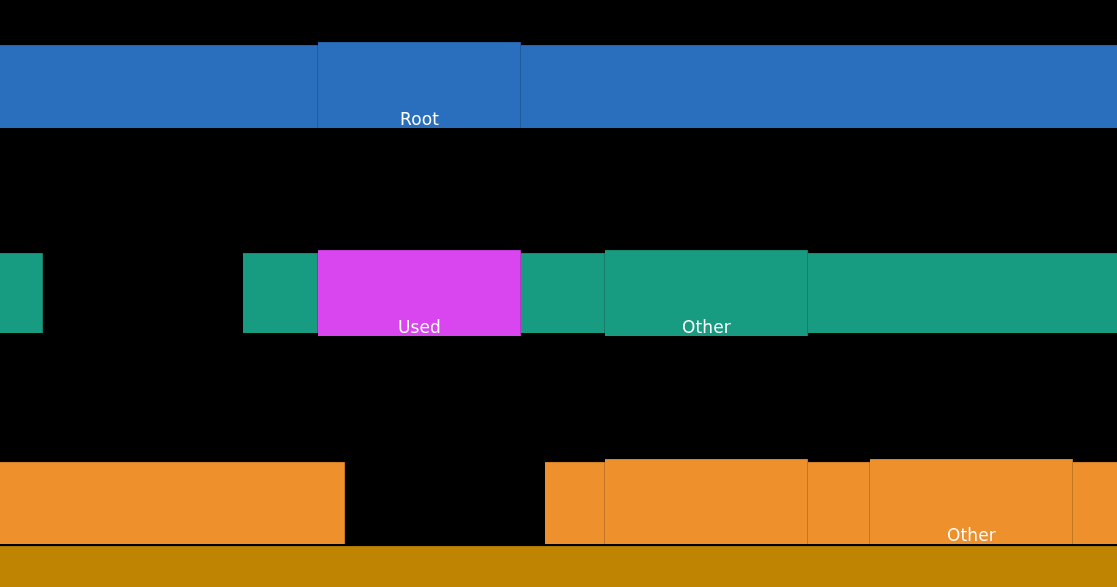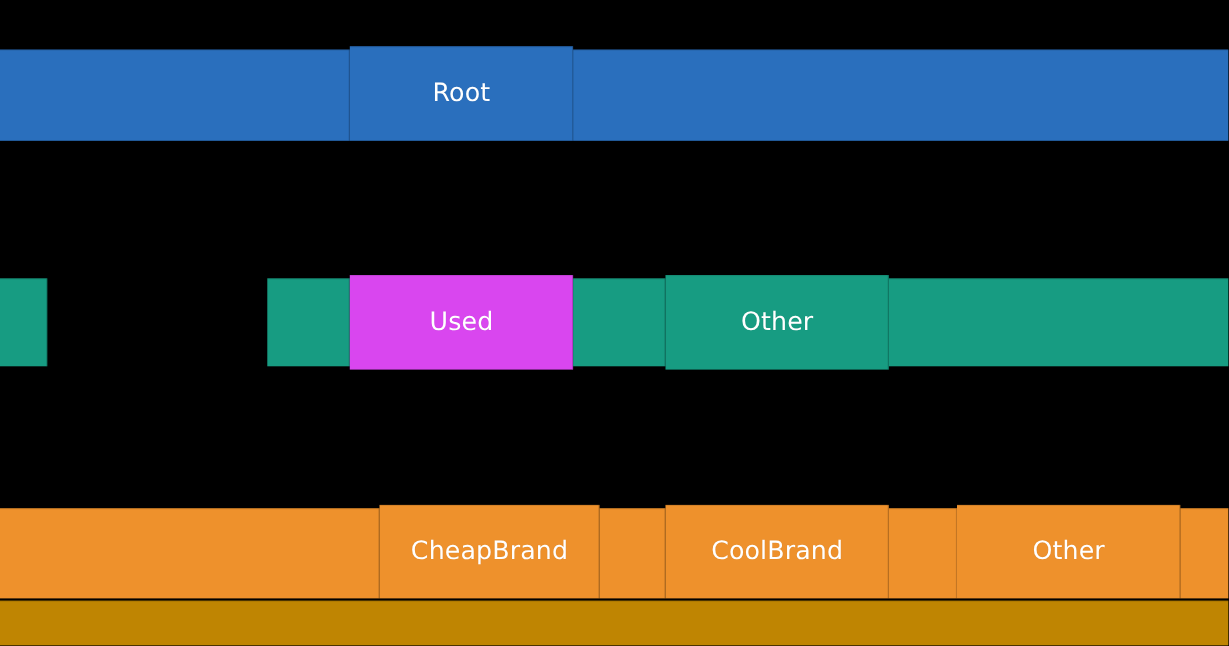--- a/index.html
+++ b/index.html
@@ -20,25 +20,25 @@
   }
   .level {
     position: absolute;
     left: 0;
     width: 1117px;
   }
   .node {
     position: absolute;
     box-sizing: border-box;
     display: flex;
-    align-items: center;
+    align-items: flex-end;
     justify-content: center;
     overflow: hidden;
     color: #ffffff;
-    font-size: 23px;
+    font-size: 17px;
     font-family: "DejaVu Sans", sans-serif;
     line-height: 1;
     white-space: nowrap;
     letter-spacing: 0.1px;
   }
   .node-label {
     pointer-events: none;
     text-shadow: 0 0 1px rgba(0,0,0,0.12);
   }
   
@@ -105,33 +105,27 @@
       <div class="node" style="left: 808px; top: 253px; width: 309px; height: 80px; background: rgb(23, 156, 130);">
         <span class="seam-t"></span>
       </div>
     </div>
 
   <div class="level" id="level-2" style="top: 0px; height: 587px;">
       <div class="node" style="left: 0px; top: 462px; width: 345px; height: 82px; background: rgb(238, 145, 44);">
         <span class="seam-t"></span>
         <span class="seam-r"></span>
       </div>
-      <div class="node" style="left: 345px; top: 459px; width: 200px; height: 85px; background: rgb(238, 145, 44);">
-        <span class="seam-t"></span>
-        <span class="seam-r"></span>
-        <span class="node-label">CheapBrand</span>
-      </div>
       <div class="node" style="left: 545px; top: 462px; width: 60px; height: 82px; background: rgb(238, 145, 44);">
         <span class="seam-t"></span>
         <span class="seam-r"></span>
       </div>
       <div class="node" style="left: 605px; top: 459px; width: 203px; height: 85px; background: rgb(238, 145, 44);">
         <span class="seam-t"></span>
         <span class="seam-r"></span>
-        <span class="node-label">CoolBrand</span>
       </div>
       <div class="node" style="left: 808px; top: 462px; width: 62px; height: 82px; background: rgb(238, 145, 44);">
         <span class="seam-t"></span>
         <span class="seam-r"></span>
       </div>
       <div class="node" style="left: 870px; top: 459px; width: 203px; height: 85px; background: rgb(238, 145, 44);">
         <span class="seam-t"></span>
         <span class="seam-r"></span>
         <span class="node-label">Other</span>
       </div>

